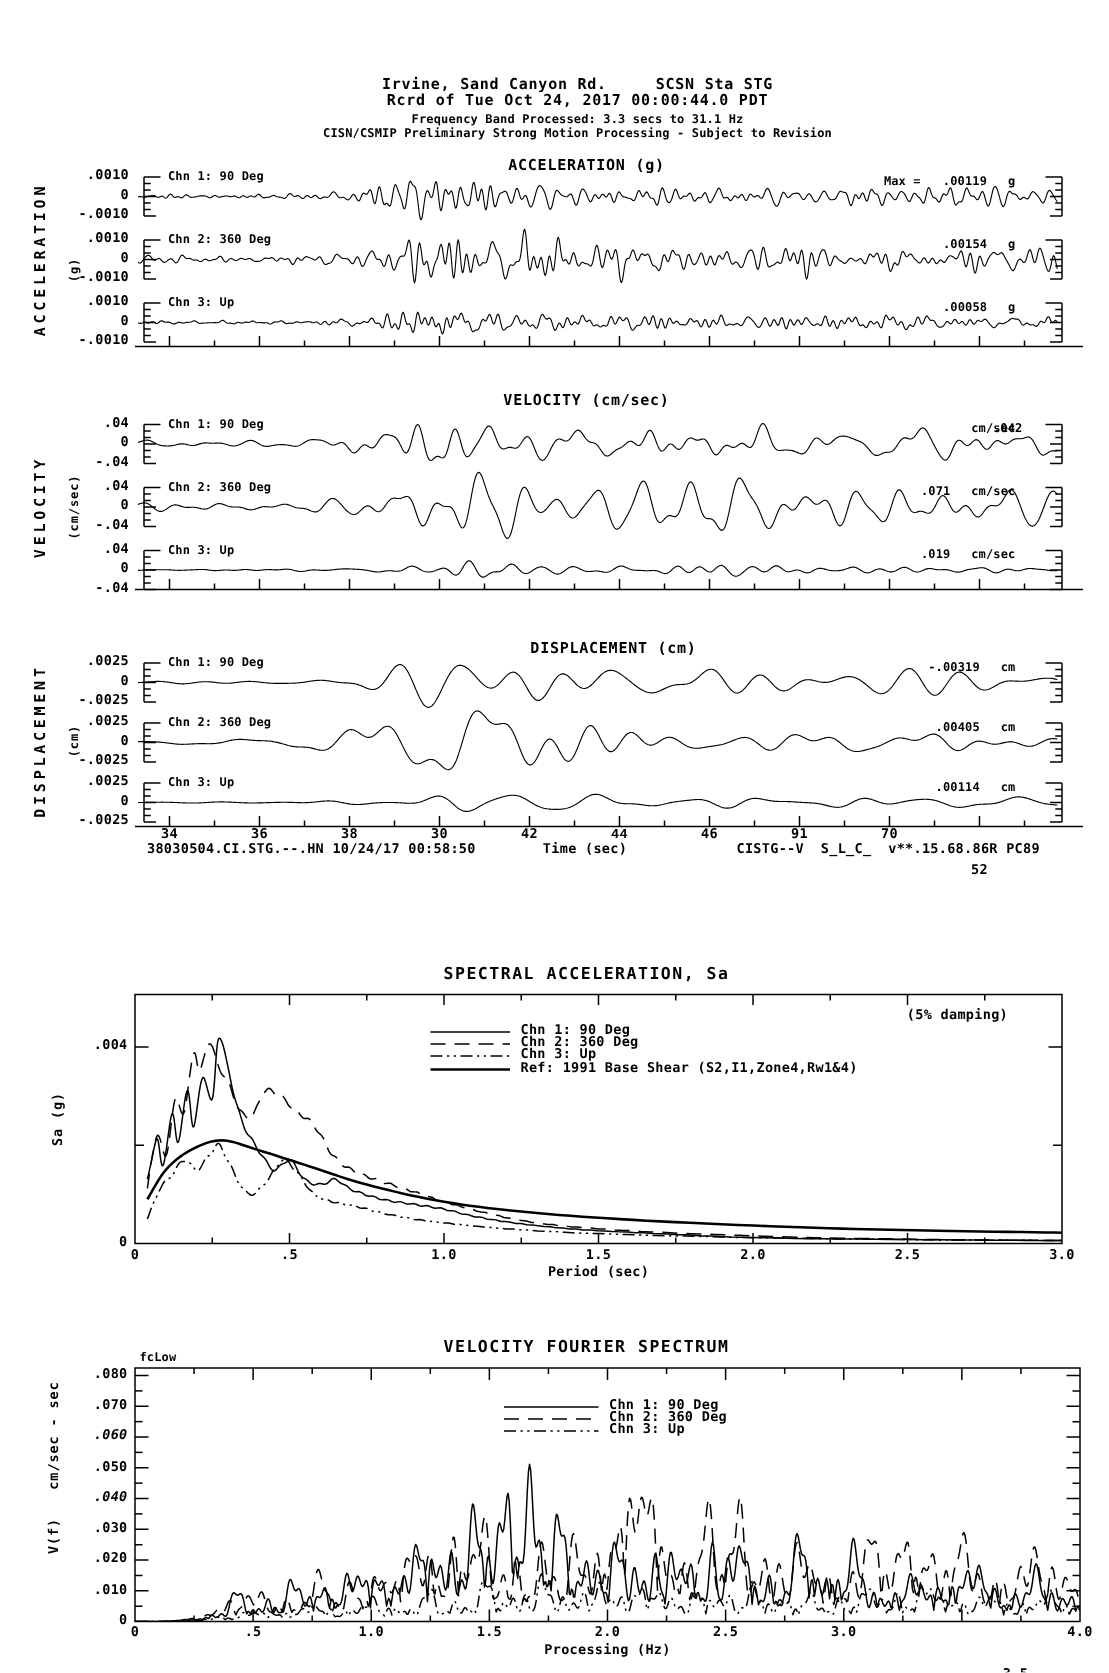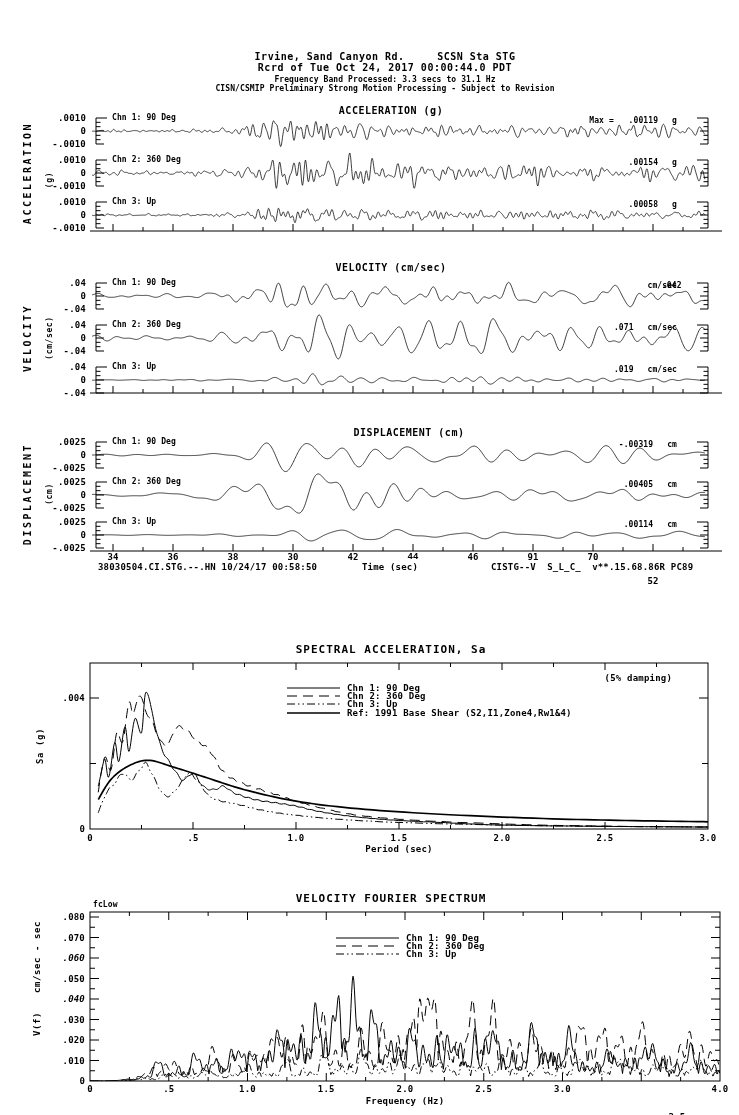--- a/index.html
+++ b/index.html
@@ -374,21 +374,21 @@
 
   <div class="lbl f11 c" style="left:391px;top:649px">SPECTRAL ACCELERATION, Sa</div>
   <div class="lbl f9 r" style="left:672px;top:678px">(5% damping)</div>
   <div class="lbl f9 rot" style="left:40px;top:746px">Sa (g)</div>
   <div class="lbl f9 c" style="left:399px;top:849px">Period (sec)</div>
 
   <div class="lbl f11 c" style="left:391px;top:898px">VELOCITY FOURIER SPECTRUM</div>
   <div class="lbl f8 l" style="left:93px;top:905px">fcLow</div>
   <div class="lbl f9 rot" style="left:37px;top:957px">cm/sec - sec</div>
   <div class="lbl f9 rot" style="left:37px;top:1024px">V(f)</div>
-  <div class="lbl f9 c" style="left:405px;top:1101px">Frequency (Hz)</div>
+  <div class="lbl f9 c" style="left:405px;top:1101px">Processing (Hz)</div>
 <div class="lbl f9 r" style="left: 86px; top: 118px;">.0010</div>
     <div class="lbl f9 r" style="left: 86px; top: 131px;">0</div>
     <div class="lbl f9 r" style="left: 86px; top: 144px;">-.0010</div>
     <div class="lbl f8 l" style="left: 112px; top: 118px;">Chn 1: 90 Deg</div>
     <div class="lbl f8 r" style="left: 677px; top: 121px;">g</div>
     <div class="lbl f8 r" style="left: 658.1px; top: 121px;">Max =   .00119</div>
     <div class="lbl f9 r" style="left: 86px; top: 160px;">.0010</div>
     <div class="lbl f9 r" style="left: 86px; top: 173px;">0</div>
     <div class="lbl f9 r" style="left: 86px; top: 186px;">-.0010</div>
     <div class="lbl f8 l" style="left: 112px; top: 160px;">Chn 2: 360 Deg</div>

